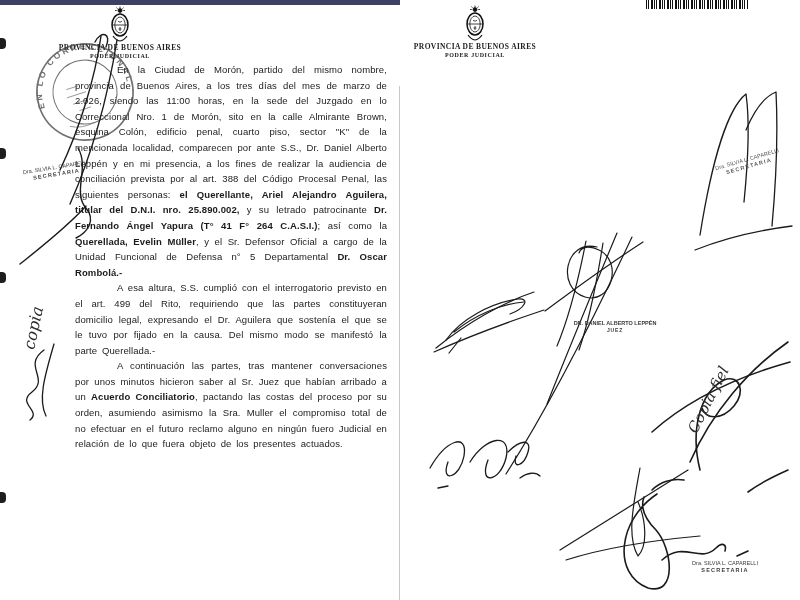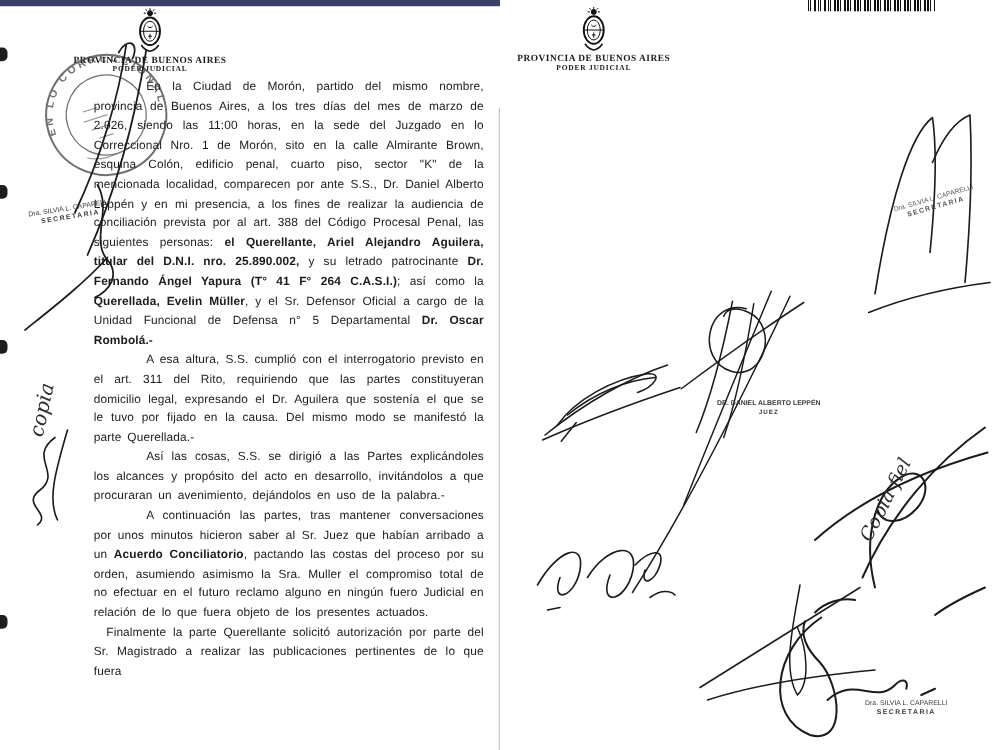--- a/index.html
+++ b/index.html
@@ -56,24 +56,22 @@
           <path d="M4,19 h16"></path>
           <path d="M10,15 c1,1.5 3,1.5 4,0 M12,21 v4 M10.5,23 h3"></path>
           <path d="M5,30 c2,3 4,4.5 7,5 c3,-0.5 5,-2 7,-5" stroke-width="1.2"></path>
         </g>
       </svg>
       <div class="h1">PROVINCIA DE BUENOS AIRES</div>
       <div class="h2">PODER JUDICIAL</div>
     </div>
     <div class="body-col" id="leftBody">
         <p class="ind"><span>En la Ciudad de Morón, partido del mismo nombre, provincia de Buenos Aires, a los tres días del mes de marzo de 2.026, siendo las 11:00 horas, en la sede del Juzgado en lo Correccional Nro. 1 de Morón, sito en la calle Almirante Brown, esquina Colón, edificio penal, cuarto piso, sector "K" de la mencionada localidad, comparecen por ante S.S., Dr. Daniel Alberto Leppén y en mi presencia, a los fines de realizar la audiencia de conciliación prevista por al art. 388 del Código Procesal Penal, las siguientes personas: </span><span class="b">el Querellante, Ariel Alejandro Aguilera, titular del D.N.I. nro. 25.890.002,</span><span> y su letrado patrocinante </span><span class="b">Dr. Fernando Ángel Yapura (T° 41 F° 264 C.A.S.I.)</span><span>; así como la </span><span class="b">Querellada, Evelin Müller</span><span>, y el Sr. Defensor Oficial a cargo de la Unidad Funcional de Defensa n° 5 Departamental </span><span class="b">Dr. Oscar Rombolá.-</span></p>
-        <p class="ind"><span>A esa altura, S.S. cumplió con el interrogatorio previsto en el art. 311 del Rito, requiriendo que las partes constituyeran domicilio legal, expresando el Dr. Aguilera que sostenía el que se le tuvo por fijado en la causa. Del mismo modo se manifestó la parte Querellada.-</span></p>
-        <p class="ind"><span>Así las cosas, S.S. se dirigió a las Partes explicándoles los alcances y propósito del acto en desarrollo, invitándolos a que procuraran un avenimiento, dejándolos en uso de la palabra.-</span></p>
+        <p class="ind"><span>A esa altura, S.S. cumplió con el interrogatorio previsto en el art. 499 del Rito, requiriendo que las partes constituyeran domicilio legal, expresando el Dr. Aguilera que sostenía el que se le tuvo por fijado en la causa. Del mismo modo se manifestó la parte Querellada.-</span></p>
         <p class="ind"><span>A continuación las partes, tras mantener conversaciones por unos minutos hicieron saber al Sr. Juez que habían arribado a un </span><span class="b">Acuerdo Conciliatorio</span><span>, pactando las costas del proceso por su orden, asumiendo asimismo la Sra. Muller el compromiso total de no efectuar en el futuro reclamo alguno en ningún fuero Judicial en relación de lo que fuera objeto de los presentes actuados.</span></p>
-        <p class="ind-sm"><span>Finalmente la parte Querellante solicitó autorización por parte del Sr. Magistrado a realizar las publicaciones pertinentes de lo que fuera</span></p>
       </div>
   </div>
 
   <div class="page" id="pageR">
     <div class="hdr" style="left:5px;top:5px;width:140px;">
       <svg class="arms" width="24" height="36" viewBox="0 0 24 36">
         <g stroke="#111" fill="none" stroke-width="0.8">
           <circle cx="12" cy="4.5" r="2" fill="#111"></circle>
           <path d="M12,0.5 v1.5 M8.5,1.5 l1,1.2 M15.5,1.5 l-1,1.2 M7,4.5 h1.8 M15.2,4.5 H17"></path>
           <ellipse cx="12" cy="19" rx="8" ry="11" stroke-width="1.5"></ellipse>

